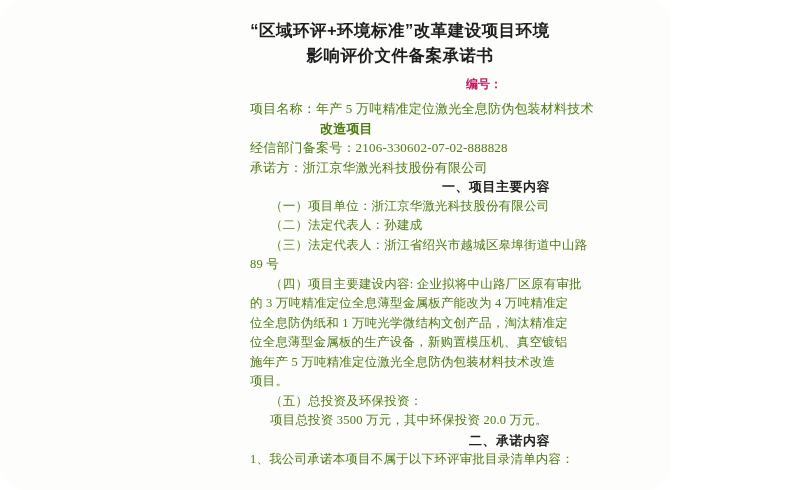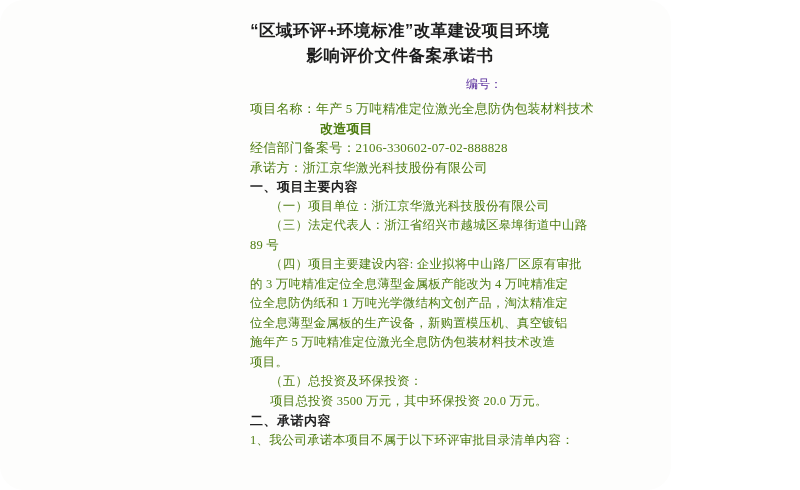--- a/index.html
+++ b/index.html
@@ -25,40 +25,41 @@
     line-height:25px;
     letter-spacing:0.5px;
     color:#1d1d1d;
     white-space:nowrap;
   }
   .serial-row{
     margin-top:8px;
     text-align:right;
     padding-right:48px;
     font-size:12px;
-    font-weight:400;
-    color:#4c1d95;
+    font-weight:700;
+    color:#be185d;
   }
   .body-block{margin-top:6px;}
   .row{
     font-size:12.5px;
     line-height:19.5px;
     white-space:nowrap;
     letter-spacing:0.2px;
     color:#4d7c0f;
   }
   .meta{font-size:13px;}
   .ind1{padding-left:20px;}
   .ind-cont2{padding-left:70px;font-weight:bold;}
   .heading{
     font-family:"Liberation Sans", sans-serif;
     font-weight:700;
     font-size:13px;
     letter-spacing:0.5px;
     color:#222222;
+    text-align:right;
   }
   .num{font-weight:400;}
 </style>
 </head>
 <body>
 
 <div class="page">
   <div class="doc">
 
     <div class="title-block">
@@ -75,20 +76,21 @@
       <div class="row meta">项目名称：年产 5 万吨精准定位激光全息防伪包装材料技术</div>
       <div class="row meta ind-cont2">改造项目</div>
       <div class="row meta">
         <span>经信部门备案号：</span><span class="num">2106-330602-07-02-888828</span>
       </div>
       <div class="row meta">承诺方：浙江京华激光科技股份有限公司</div>
 
       <div class="row heading">一、项目主要内容</div>
 
       <div class="row ind1">（一）项目单位：浙江京华激光科技股份有限公司</div>
+      <div class="row ind1">（二）法定代表人：孙建成</div>
       <div class="row ind1">（三）法定代表人：浙江省绍兴市越城区皋埠街道中山路</div>
       <div class="row">89 号</div>
       <div class="row ind1">（四）项目主要建设内容: 企业拟将中山路厂区原有审批</div>
       <div class="row">的 3 万吨精准定位全息薄型金属板产能改为 4 万吨精准定</div>
       <div class="row">位全息防伪纸和 1 万吨光学微结构文创产品，淘汰精准定</div>
       <div class="row">位全息薄型金属板的生产设备，新购置模压机、真空镀铝</div>
       <div class="row">施年产 5 万吨精准定位激光全息防伪包装材料技术改造</div>
       <div class="row">项目。</div>
       <div class="row ind1">（五）总投资及环保投资：</div>
       <div class="row ind1">项目总投资 3500 万元，其中环保投资 20.0 万元。</div>

